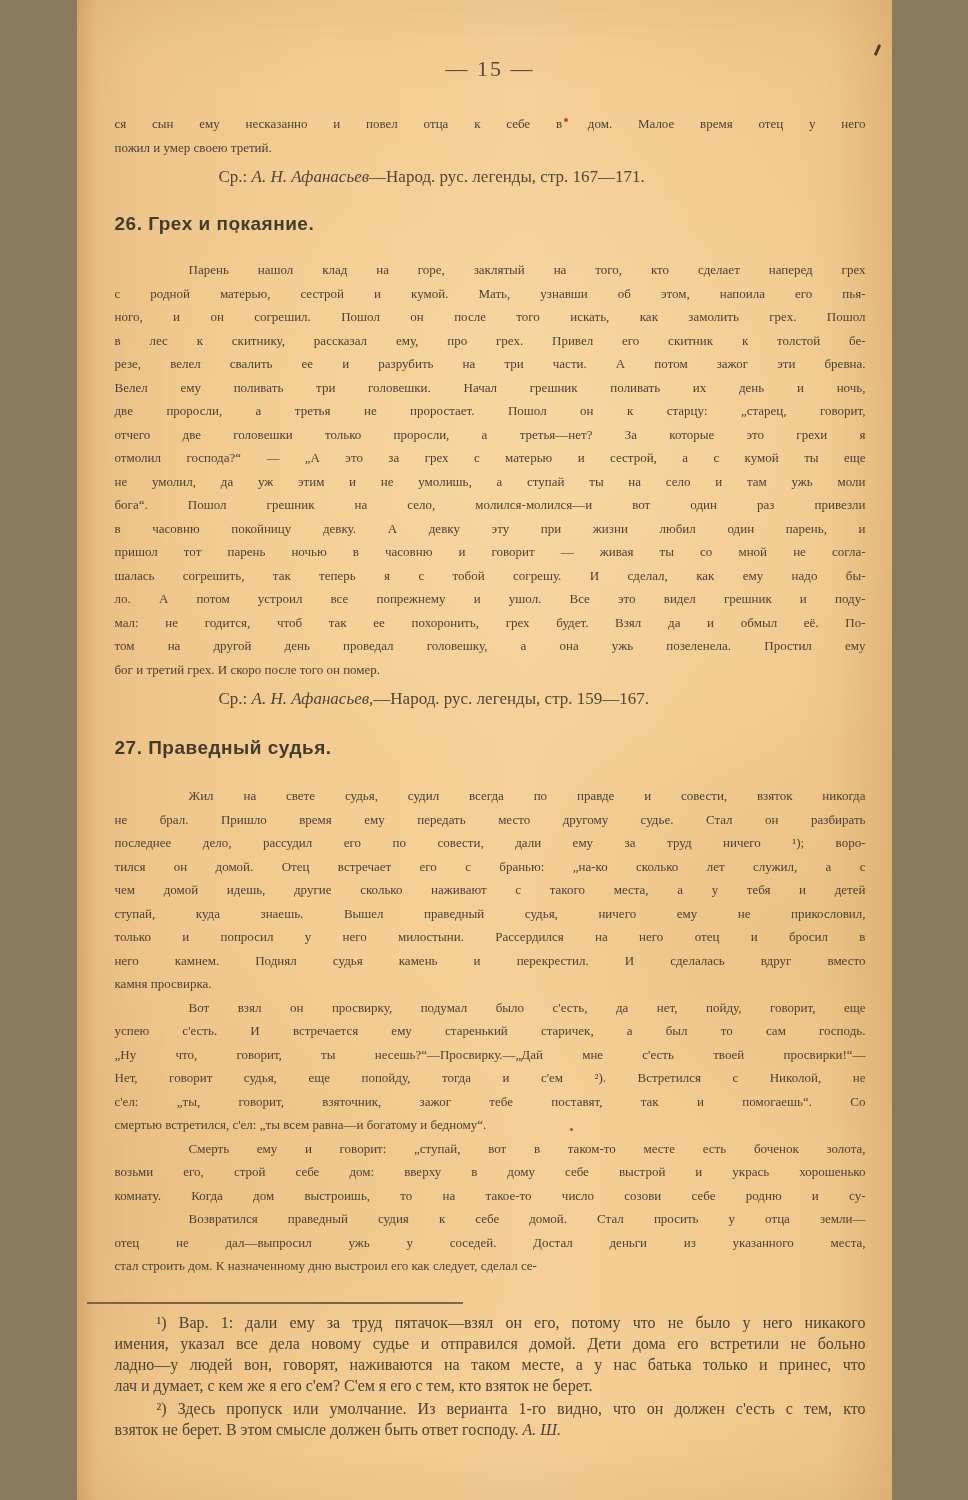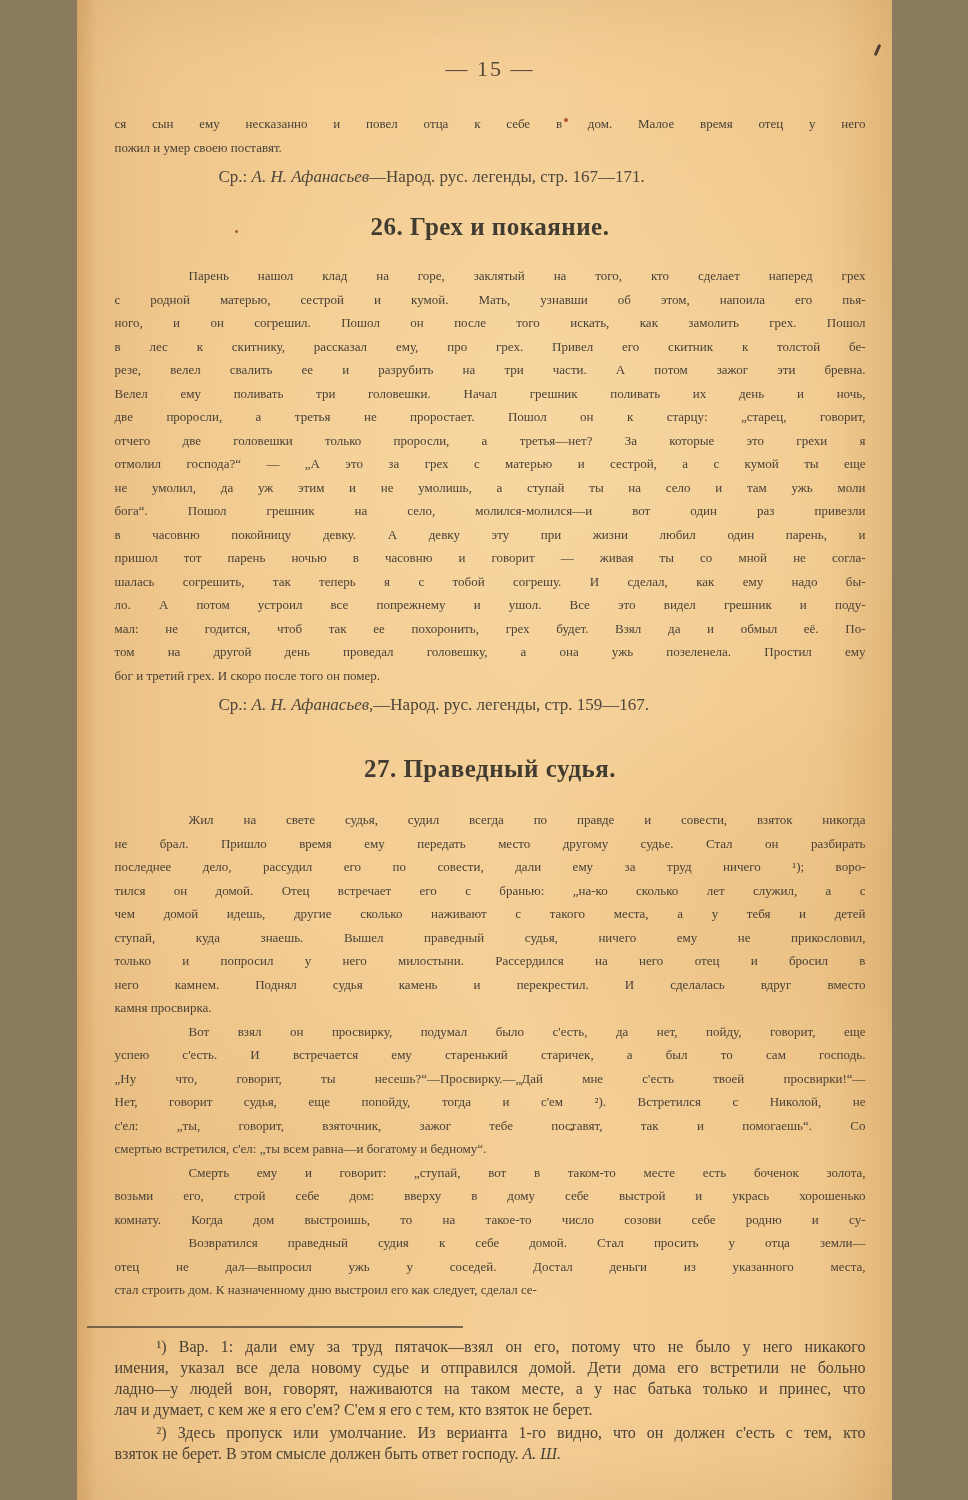--- a/index.html
+++ b/index.html
@@ -33,26 +33,26 @@
   .line.last{text-align-last:left;white-space:normal;}
   .para{margin:0;}
   .para.indent .line.first{text-indent:74px;}
   .intro{margin-top:30px;}
   .ref{
     margin-top:7px;font-size:17px;line-height:22px;
     padding-left:104px;color:#4e463a;
   }
   .it{font-style:italic;font-family:Liberation Serif, serif;}
   .heading{
-    text-align:center;font-family:Liberation Serif, serif;
-    font-weight:bold;font-size:25px;color:#423b30;
+    text-align:left;font-family:Liberation Sans, sans-serif;
+    font-weight:bold;font-size:19px;color:#423b30;
     letter-spacing:.5px;
     margin:25px 0 23px 0;
   }
-  .heading.h27{margin:39px 0 25px 0;}
+  .heading.h27{margin:27px 0 25px 0;}
   .footnote-rule{
     border:0;height:2px;background:#5a4c3b;
     width:376px;margin:24px 0 8px -28px;opacity:.8;
   }
   .footnotes{font-size:16px;line-height:21px;margin-top:2px;}
   .footnotes .line.first{text-indent:42px;}
   .speck{position:absolute;border-radius:50%;pointer-events:none;}
   .s1{left:799px;top:44px;width:3px;height:12px;background:#4a3e2f;transform:rotate(24deg);border-radius:2px;}
   .s2{left:487px;top:118px;width:4px;height:4px;background:#b0522e;}
   .s3{left:913px;top:648px;width:4px;height:8px;background:#46392b;border-radius:2px 2px 3px 1px;transform:rotate(12deg);}
@@ -63,21 +63,21 @@
 </head>
 <body>
 
 <div class="page">
   <div class="content">
 
     <div class="page-number">— 15 —</div>
 
     <div class="body-text intro para cont">
         <div class="line first">ся сын ему несказанно и повел отца к себе в дом.  Малое время отец у него</div>
-        <div class="line last">пожил и умер своею поставят.</div>
+        <div class="line last">пожил и умер своею третий.</div>
       </div>
 
     <div class="ref"><span>Ср.: </span><span class="it">А. Н. Афанасьев</span><span>—Народ. рус. легенды, стр. 167—171.</span></div>
 
     <div class="heading">26. Грех и покаяние.</div>
 
     <div class="body-text para indent">
         <div class="line first">Парень нашол клад на горе, заклятый на того, кто сделает наперед грех</div>
         <div class="line">с родной матерью, сестрой и кумой.  Мать, узнавши об этом, напоила его пья-</div>
         <div class="line">ного, и он согрешил. Пошол он после того искать,  как замолить грех.  Пошол</div>

